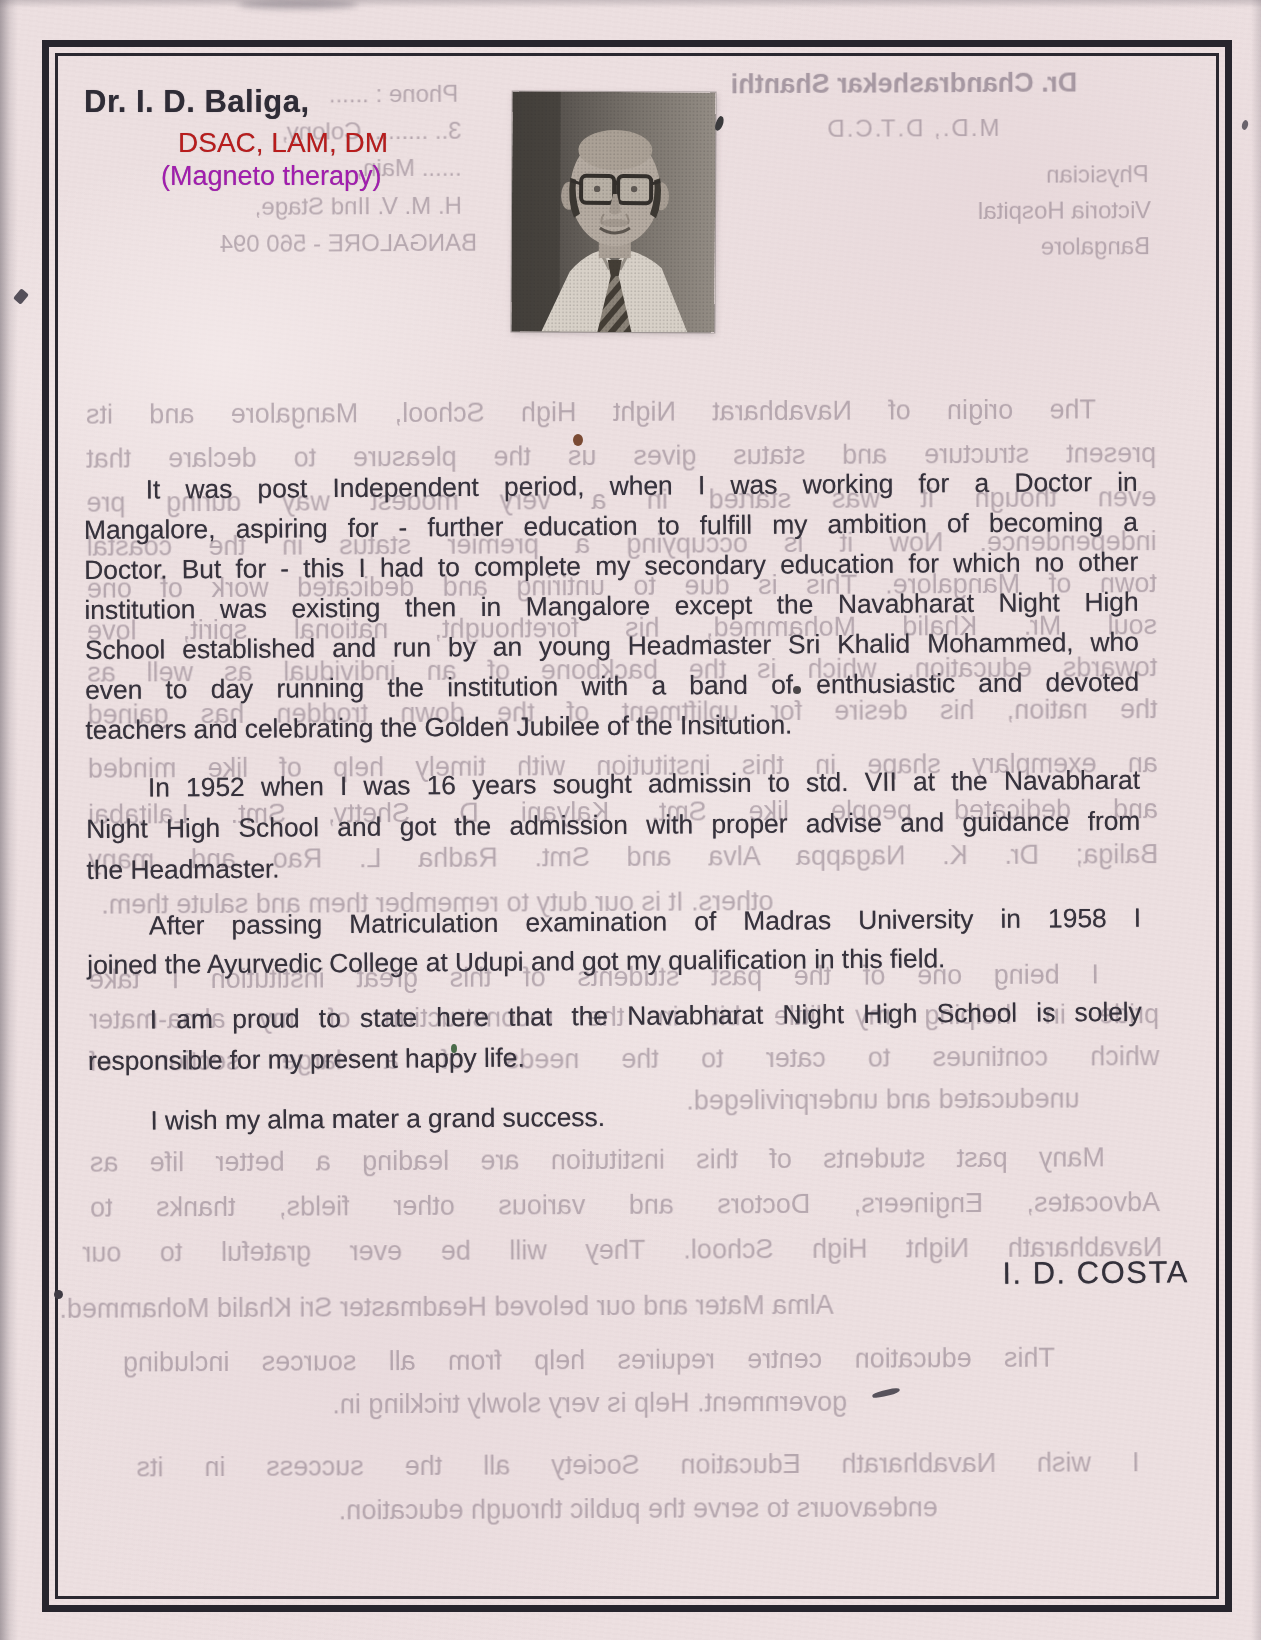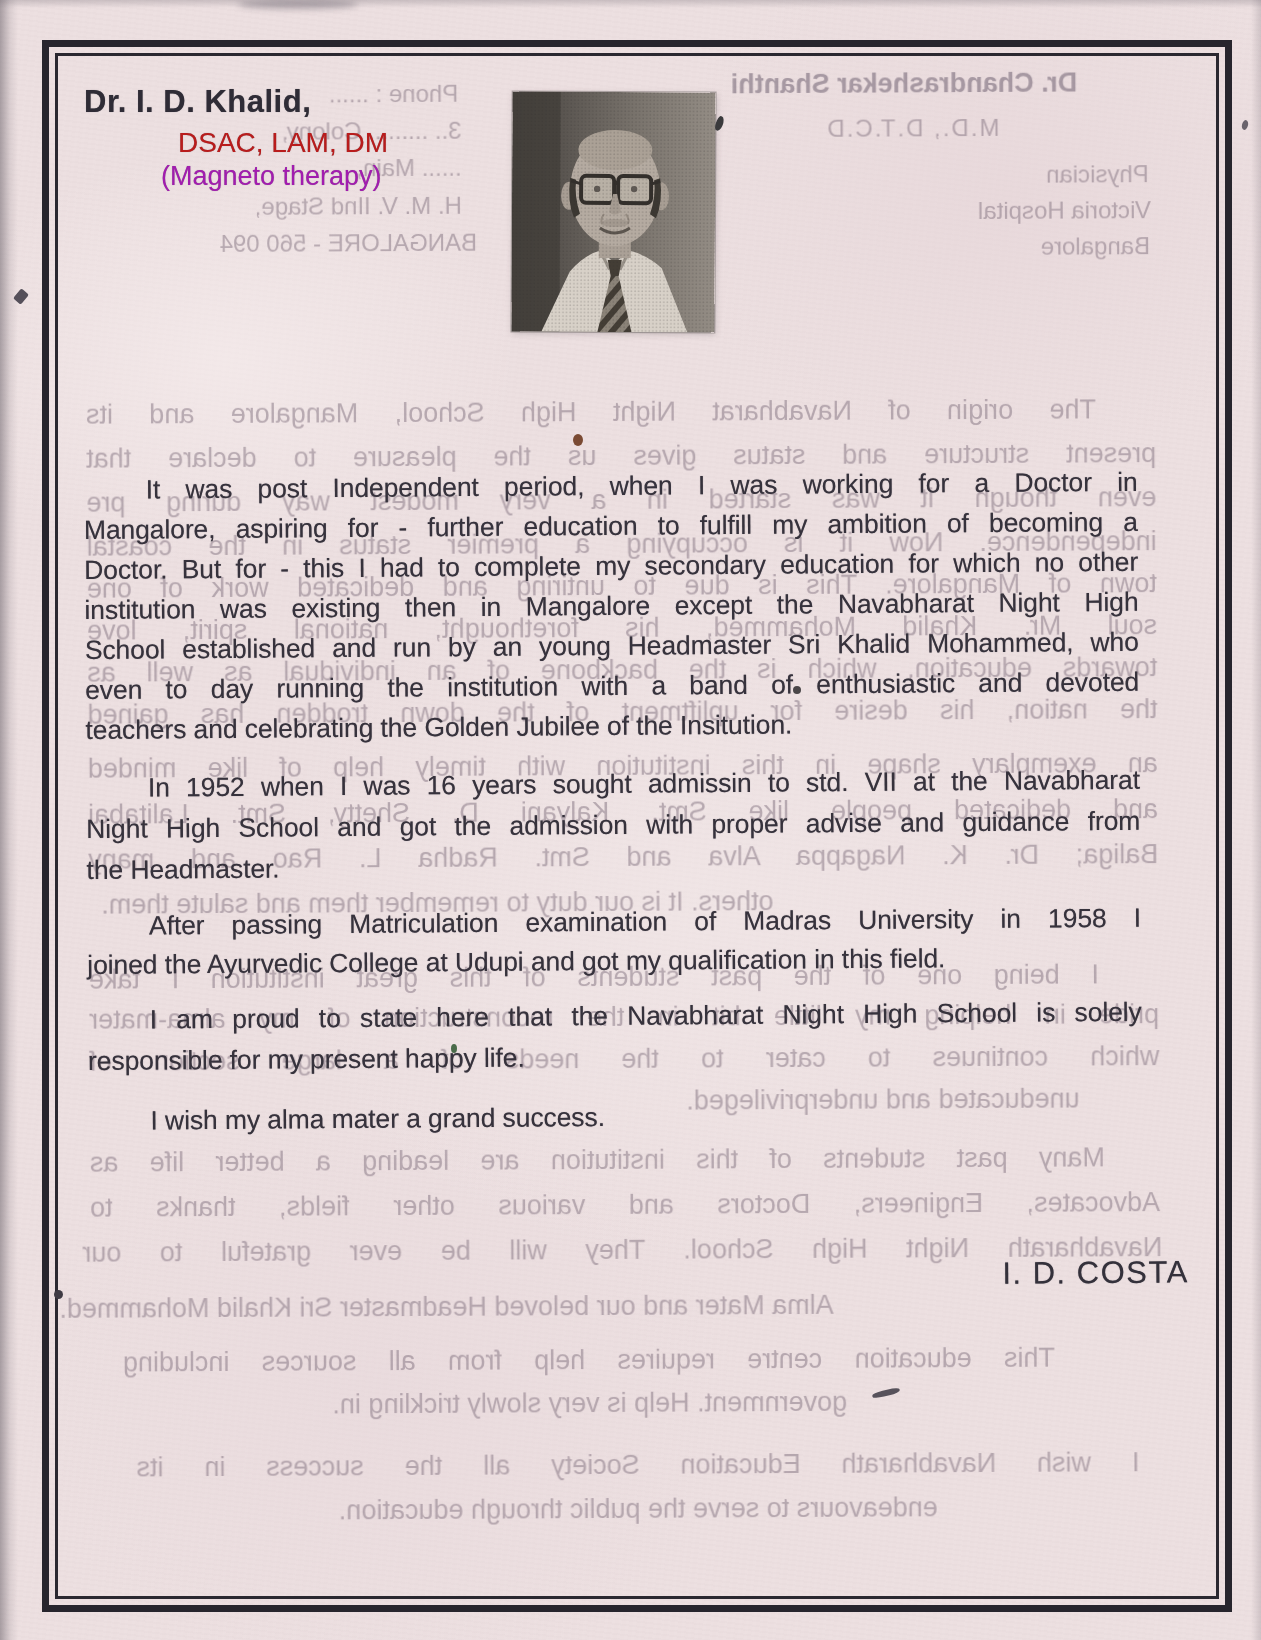--- a/index.html
+++ b/index.html
@@ -110,21 +110,21 @@
   <div class="gl" style="left:414px;top:1386px;width:430px;">government. Help is very slowly trickling in.</div>
 
   <div class="gl gj" style="left:133px;top:1448px;width:1003px;">I wish Navabharath Education Society all the success in its</div>
   <div class="gl" style="left:389px;top:1492px;width:545px;">endeavours to serve the public through education.</div>
 </div>
 
 <div class="frame-outer">
   <div class="frame-inner"></div>
 </div>
 
-<div class="author-name">Dr. I. D. Khalid,</div>
+<div class="author-name">Dr. I. D. Baliga,</div>
 <div class="author-quals">DSAC, LAM, DM</div>
 <div class="author-spec">(Magneto therapy)</div>
 
 <div class="photo" role="img" aria-label="Black-and-white halftone portrait photo of Dr. I. D. Costa, a bald man wearing large glasses, a light shirt and a striped tie">
   <svg width="203" height="240" viewBox="0 0 203 240" xmlns="http://www.w3.org/2000/svg">
     <defs>
       <linearGradient id="bgGrad" x1="0" y1="0" x2="1" y2="0">
         <stop offset="0" stop-color="#45413d"></stop>
         <stop offset="0.28" stop-color="#5d5853"></stop>
         <stop offset="0.62" stop-color="#7a746d"></stop>

